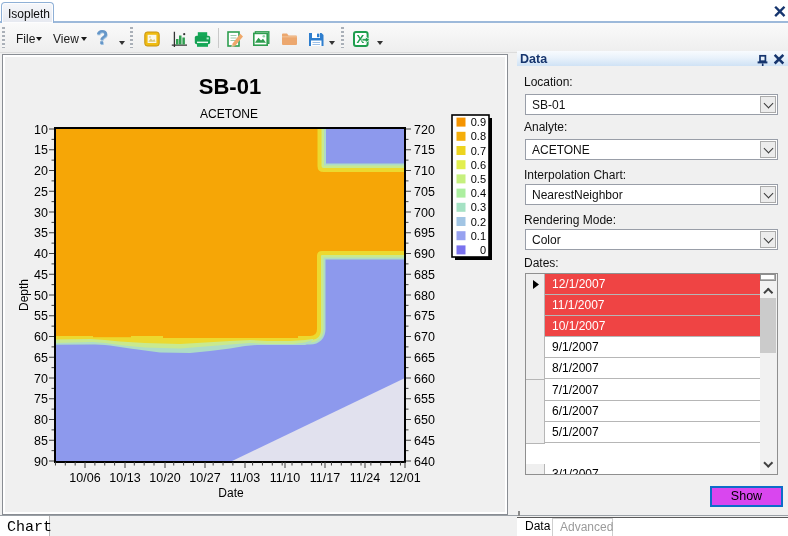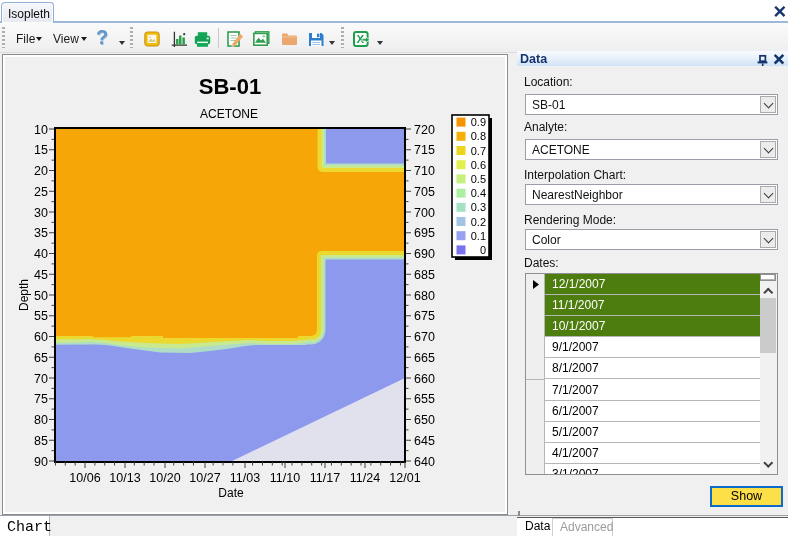--- a/index.html
+++ b/index.html
@@ -27,28 +27,28 @@
 
 #rpanel { left:517px; top:51px; width:271px; height:466px; background:#f0f0f0; }
 .rlabel { position:absolute; left:11px; font-size:12px; color:#111; }
 .combo { position:absolute; left:12px; width:253px; height:21px; background:#fff; border:1px solid #999ea8; }
 .combo span { position:absolute; left:6px; top:3px; font-size:12px; color:#111; }
 .cbtn { position:absolute; right:1px; top:1px; width:16px; height:17px; background:#ececec; border:1px solid #ababab; }
 .chev { position:absolute; left:4px; top:3px; width:7px; height:7px; border-right:1.8px solid #3a3a3a; border-bottom:1.8px solid #3a3a3a; transform:rotate(45deg); }
 .grow { position:absolute; left:0; width:235px; height:21px; border-bottom:1px solid #b6b6b6; }
 .ghead { position:absolute; left:0; top:0; width:19px; height:22px; background:#efefef; border-right:1px solid #b6b6b6; border-bottom:1px solid #b6b6b6; }
 .gcell { position:absolute; left:20px; top:0; width:196px; height:21px; font-size:12px; padding:3px 0 0 6px; color:#000; }
-.gsel  { background:#4d7c0f; }
+.gsel  { background:#ef4444; }
 .gsel .gcell { color:#fff; }
 
 #gsb { position:absolute; left:234px; top:0px; width:17px; height:200px; background:#f1f1f1; }
 .sbchev { position:absolute; left:5px; width:6.5px; height:6.5px; border-left:2px solid #404040; border-top:2px solid #404040; }
 #sbsplit { position:absolute; left:0px; top:0px; width:16px; height:7px; background:#fff; border:1px solid #8f8f8f; box-shadow:inset -1px -1px 0 #b5b5b5; }
 #sbthumb { position:absolute; left:0px; top:24px; width:16px; height:55px; background:#cbcbcb; }
-#showbtn { left:710px; top:486px; width:73px; height:21px; background:#fde047; border:2px solid #0d6cc9; font-size:12.5px; color:#000; text-align:center; line-height:17px; }
+#showbtn { left:710px; top:486px; width:73px; height:21px; background:#d946ef; border:2px solid #0d6cc9; font-size:12.5px; color:#000; text-align:center; line-height:17px; }
 
 
 #bstrip { left:0; top:515px; width:788px; height:21px; background:#f0f0f0; border-top:1px solid #9aa0a6; }
 #ctab { left:0; top:516px; width:50px; height:20px; background:#fff; border-right:1px solid #b4b4b4; }
 #ctab span { position:absolute; left:7px; top:3px; font-size:15px; color:#000;font-family:Liberation Mono, monospace; }
 #btabs { left:517px; top:518px; width:271px; height:18px; background:#fff; }
 #dtab { position:absolute; left:12px; top:1px; font-size:12px; color:#000; }
 #atab { position:absolute; left:39px; top:0px; width:61px; height:19px; border:1px solid #cfcfcf; border-bottom:none; color:#9b9b9b; font-size:12px; padding:1px 0 0 6px; background:#fff;}
 </style>
 </head>
@@ -426,24 +426,20 @@
         <div class="gcell">7/1/2007</div>
       </div>
       <div class="grow" style="top: 127px;">
         <div class="ghead"></div>
         <div class="gcell">6/1/2007</div>
       </div>
       <div class="grow" style="top: 148px;">
         <div class="ghead"></div>
         <div class="gcell">5/1/2007</div>
       </div>
-      <div class="grow" style="top: 169px;">
-        <div class="ghead"></div>
-        <div class="gcell">4/1/2007</div>
-      </div>
       <div class="grow" style="top: 190px;">
         <div class="ghead"></div>
         <div class="gcell">3/1/2007</div>
       </div>
       <div id="gsb">
         <div id="sbsplit"></div>
         <div class="sbchev" style="top:15px;transform:rotate(45deg);"></div>
         <div id="sbthumb"></div>
         <div class="sbchev" style="top:186px;transform:rotate(225deg);"></div>
       </div>

